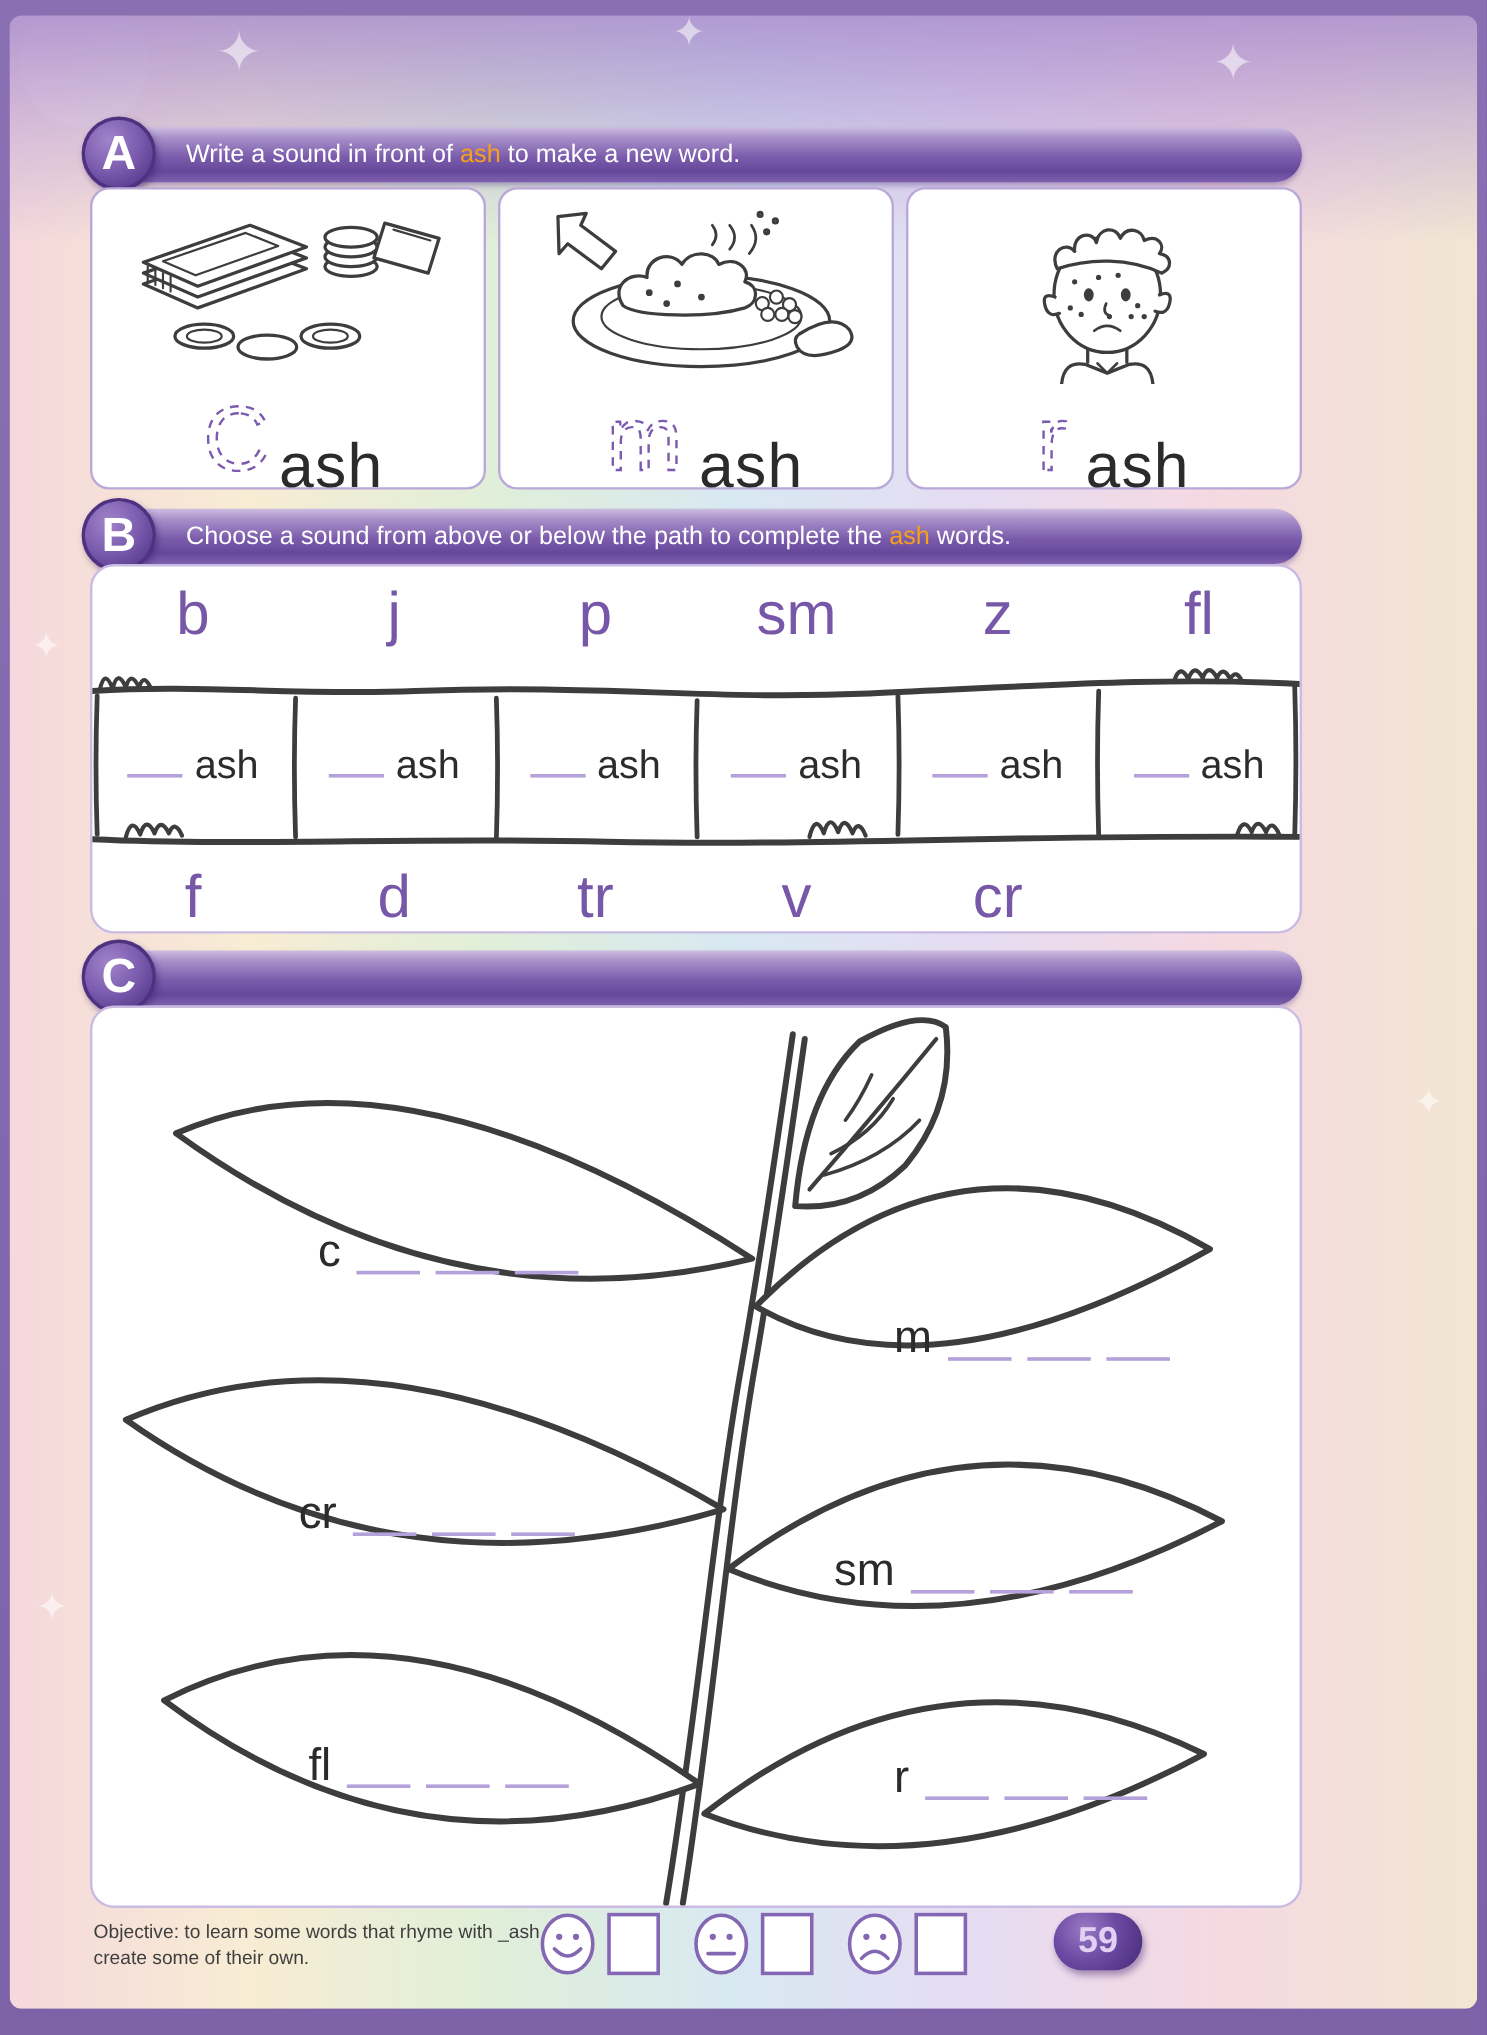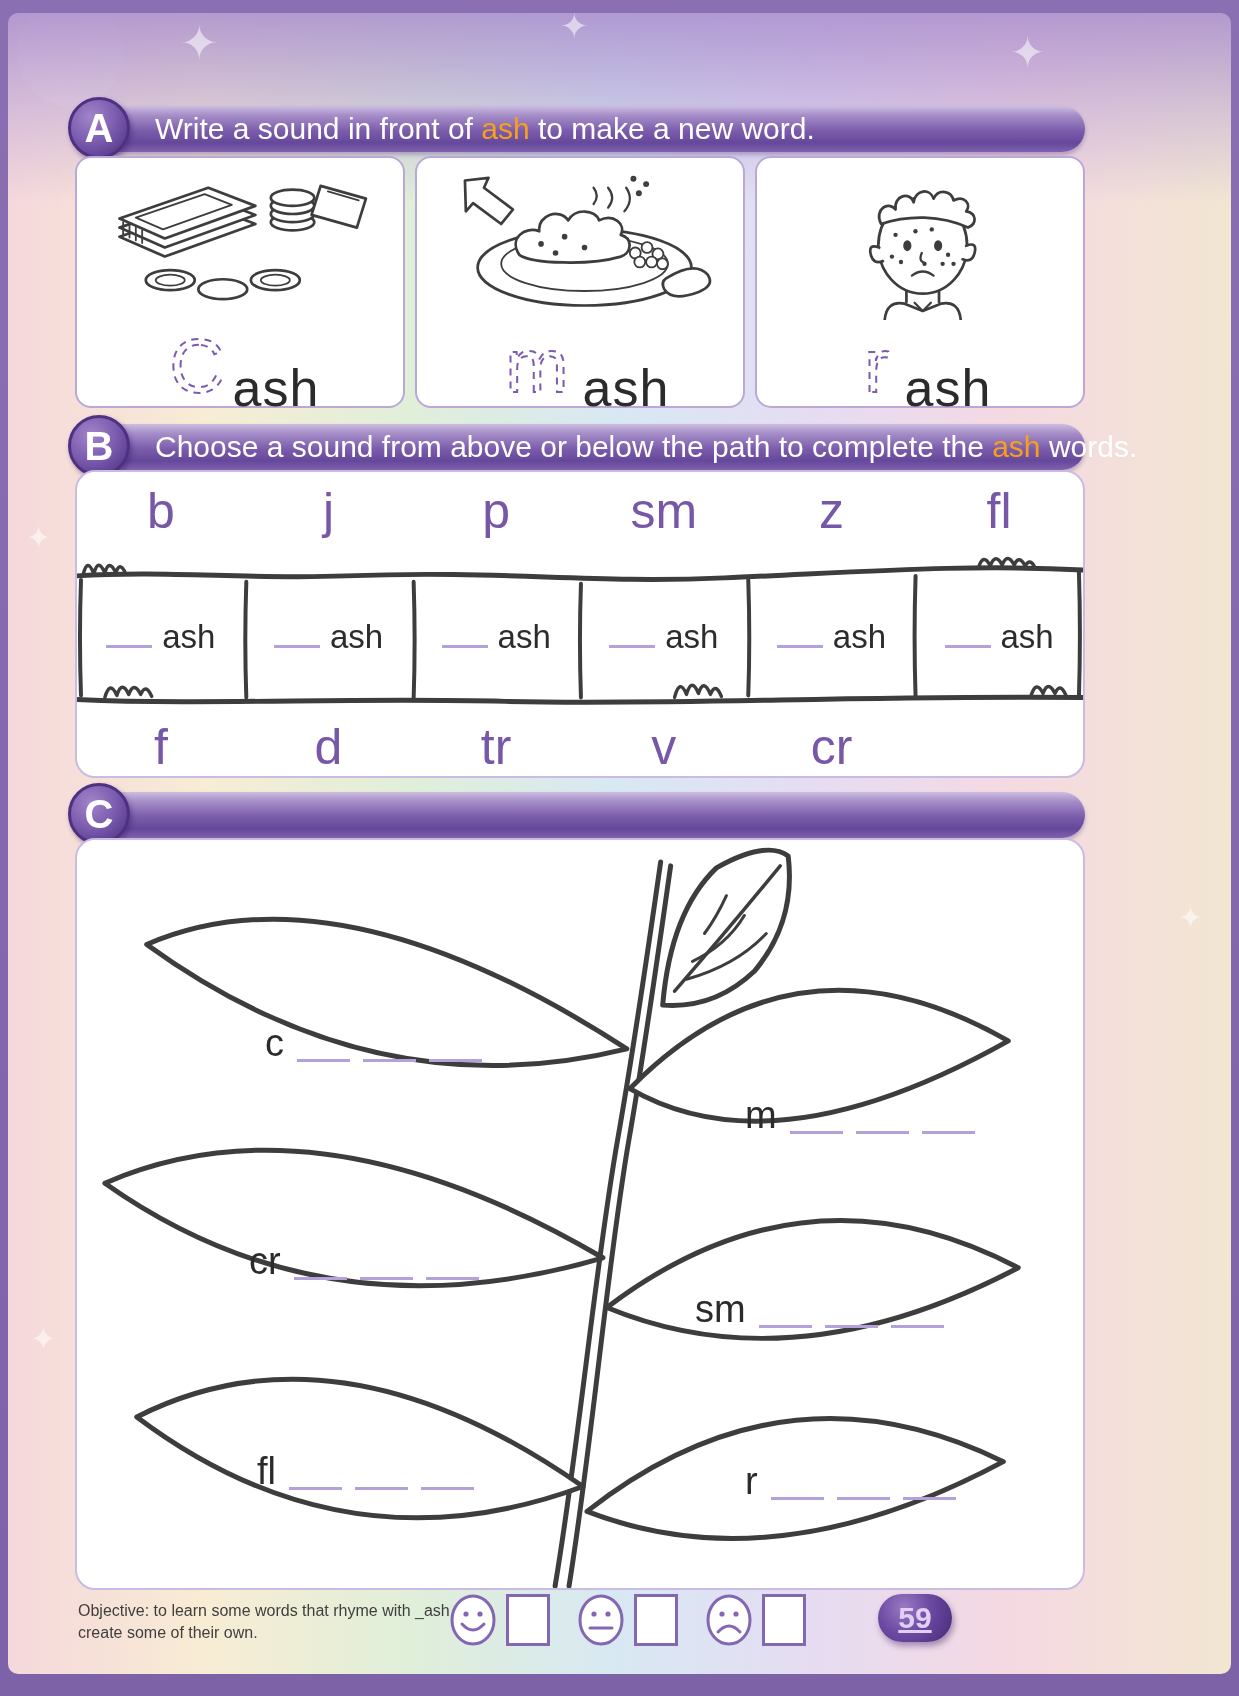--- a/index.html
+++ b/index.html
@@ -14,21 +14,21 @@
   }
   .star { position:absolute; color:rgba(255,255,255,.55); pointer-events:none; }
 
   .header { position:absolute; top:48px; right:154px; font-size:31px; font-weight:bold; }
   .header .hp { color:#6b4c9d; } .header .hs { color:#3a3a3a; }
 
   .banner { position:absolute; left:75px; width:1010px; height:46px; border-radius:24px;
     background:linear-gradient(180deg,#ccbde0 0%, #a realmente 0%); }
   .banner { background:linear-gradient(180deg,#ccbde0 0%, #a68ec8 20%, #7a5bab 55%, #66489b 80%, #7f61af 100%);
     box-shadow:0 3px 4px rgba(84,56,128,.35); }
-  .banner-text { position:absolute; left:80px; top:0; line-height:46px; color:#fff; font-size:30px; white-space:nowrap; }
+  .banner-text { position:absolute; left:80px; top:0; line-height:46px; color:#fff; font-size:21px; white-space:nowrap; }
   .hl { color:#f7a01b; }
   .badge { position:absolute; left:-7px; top:-9px; width:62px; height:62px; border-radius:50%;
     background:radial-gradient(circle at 35% 30%, #a184ca 0%, #7d5eb0 45%, #583a8d 85%);
     border:3px solid #4e3281; box-sizing:border-box; color:#fff; font-size:40px; font-weight:bold;
     display:flex; align-items:center; justify-content:center; box-shadow:2px 3px 5px rgba(60,32,104,.45); }
 
   .whitebox { position:absolute; left:75px; width:1010px; background:#fff; border:2px solid #c9bbe2;
     border-radius:20px; box-sizing:border-box; }
 
   
@@ -62,21 +62,21 @@
   .leaf-blank { width:53px; height:8px; border-bottom:3px solid #b4a1da; }
 
   
   .objective { position:absolute; left:78px; top:1600px; width:420px; font-size:16px; color:#3f3f3f; line-height:1.35; }
   .faces { position:absolute; left:448px; top:1592px; display:flex; gap:26px; align-items:center; }
   .face-pair { display:flex; align-items:center; gap:8px; }
   .checkbox { width:38px; height:46px; background:#fff; border:3px solid #8367b3; }
   .page-badge { position:absolute; left:878px; top:1594px; width:74px; height:48px; border-radius:24px;
     background:radial-gradient(circle at 35% 28%, #9a79c4 0%, #6c4aa3 45%, #4c2f7d 90%);
     display:flex; align-items:center; justify-content:center; color:#e2d0f4; font-size:30px; font-weight:bold;
-    box-shadow:2px 4px 6px rgba(70,40,110,.45);text-decoration:underline; }
+    box-shadow:2px 4px 6px rgba(70,40,110,.45); }
 
   .line-art { stroke:#3d3d3d; stroke-width:3; fill:none; stroke-linecap:round; stroke-linejoin:round; }
   .line-art .fw { fill:#fff; }
 </style>
 </head>
 <body>
 
 <div class="page">
  <div class="inner"></div>
  <div class="star" style="left:180px;top:16px;font-size:46px;">✦</div>

